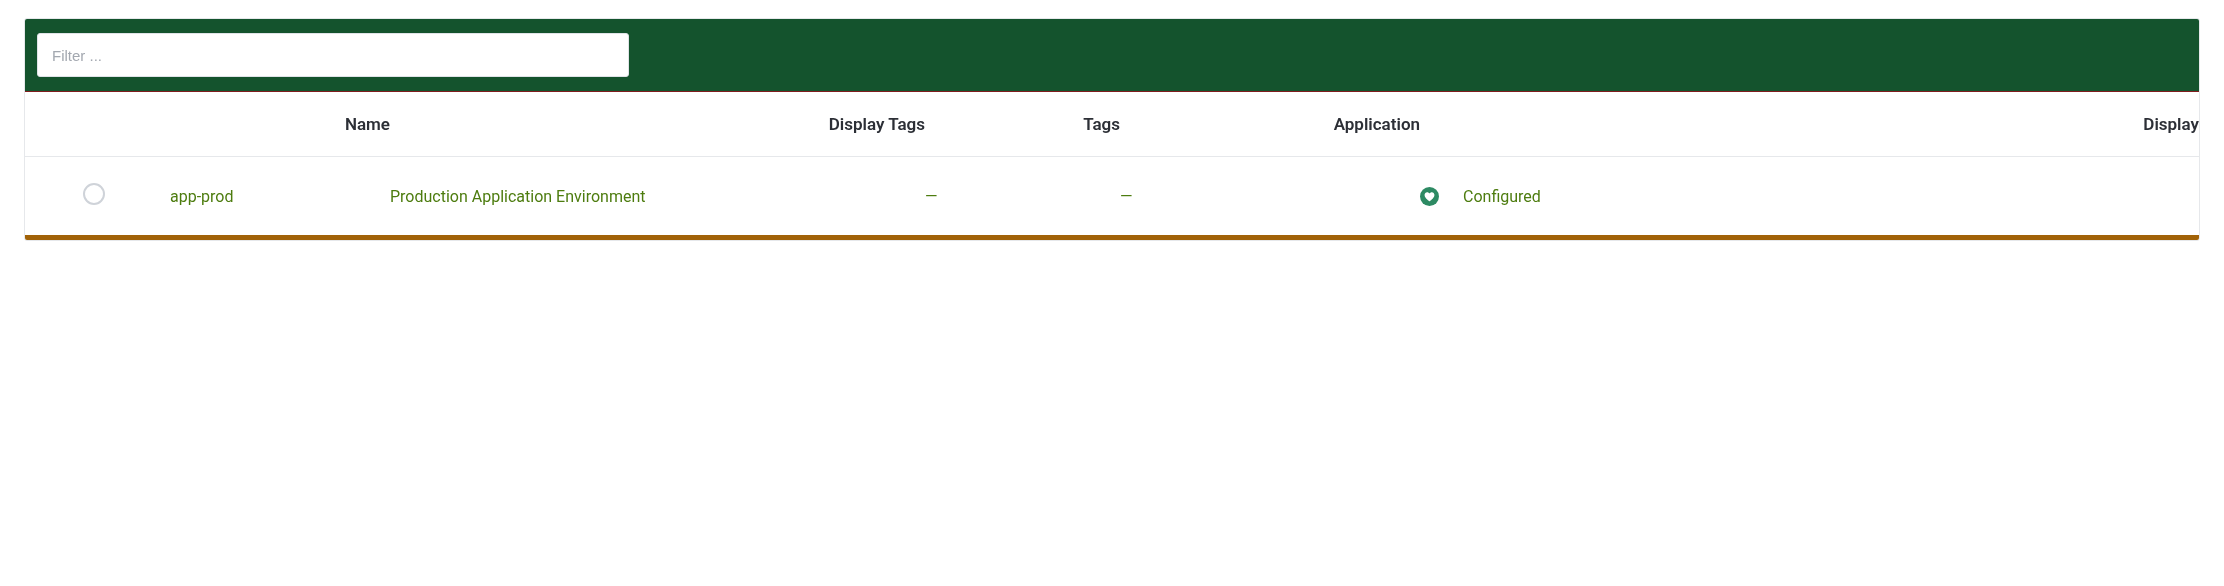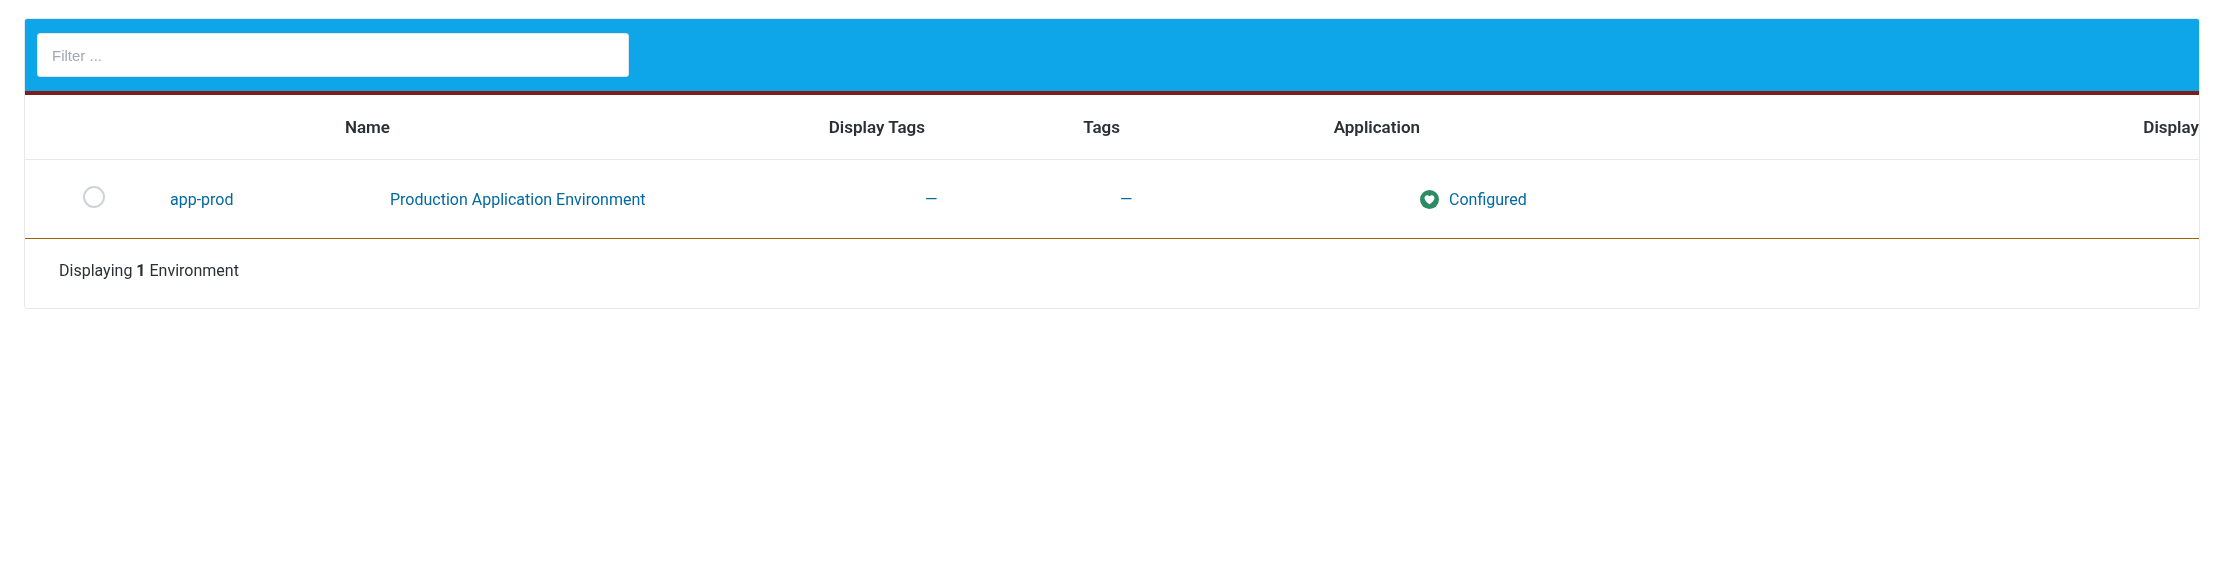--- a/index.html
+++ b/index.html
@@ -24,22 +24,22 @@
     margin-bottom: 28px;
     letter-spacing: 0.2px;
   }
   .panel {
     border: 1px solid #e6e8eb;
     border-radius: 3px;
     overflow: hidden;
     background: #fff;
   }
   .panel-header {
-    background: #0ea5e9;
-    border-bottom: 4px solid #7f1d1d;
+    background: #14532d;
+    border-bottom: 1px solid #7f1d1d;
     padding: 14px 12px;
   }
   .filter-input {
     width: 592px;
     height: 44px;
     border: 1px solid #e0e3e7;
     border-radius: 3px;
     padding: 0 14px;
     font-size: 15px;
     color: #2c2f36;
@@ -56,23 +56,23 @@
   thead th {
     text-align: right;
     font-size: 17px;
     font-weight: 600;
     color: #2c2f36;
     padding: 22px 0;
     border-bottom: 1px solid #e6e8eb;
   }
   tbody td {
     font-size: 16px;
-    color: #0369a1;
+    color: #4d7c0f;
     padding: 26px 0;
-    border-bottom: 1px solid #a16207;
+    border-bottom: 5px solid #a16207;
     vertical-align: middle;
   }
   col.col-radio   { width: 145px; }
   col.col-name    { width: 220px; }
   col.col-display { width: 535px; }
   col.col-tags    { width: 195px; }
   col.col-desc    { width: 300px; }
   col.col-status  { width: auto; }
 
   .radio-cell {
@@ -83,21 +83,21 @@
     height: 22px;
     border: 2px solid #cfd3d9;
     border-radius: 50%;
     display: inline-block;
     background: #fff;
     cursor: pointer;
   }
   .status-cell {
     display: flex;
     align-items: flex-end;
-    gap: 10px;
+    gap: 24px;
   }
   .status-icon {
     width: 19px;
     height: 19px;
     display: inline-flex;
     align-items: center;
     justify-content: center;
   }
   .status-icon svg {
     display: block;
@@ -157,17 +157,14 @@
                   <path d="M10 15 C10 15 4.8 11.6 4.8 8.3 C4.8 6.6 6.1 5.4 7.5 5.4 C8.6 5.4 9.5 6.0 10 6.9 C10.5 6.0 11.4 5.4 12.5 5.4 C13.9 5.4 15.2 6.6 15.2 8.3 C15.2 11.6 10 15 10 15 Z" fill="#ffffff"></path>
                 </svg>
               </span>
               <span>Configured</span>
             </div>
           </td>
         </tr>
       </tbody>
     </table>
 
-    <div class="panel-footer">
-      <span>Displaying </span><span class="count">1</span><span> Environment</span>
-    </div>
   </div>
 </div>
 
 </body></html>

